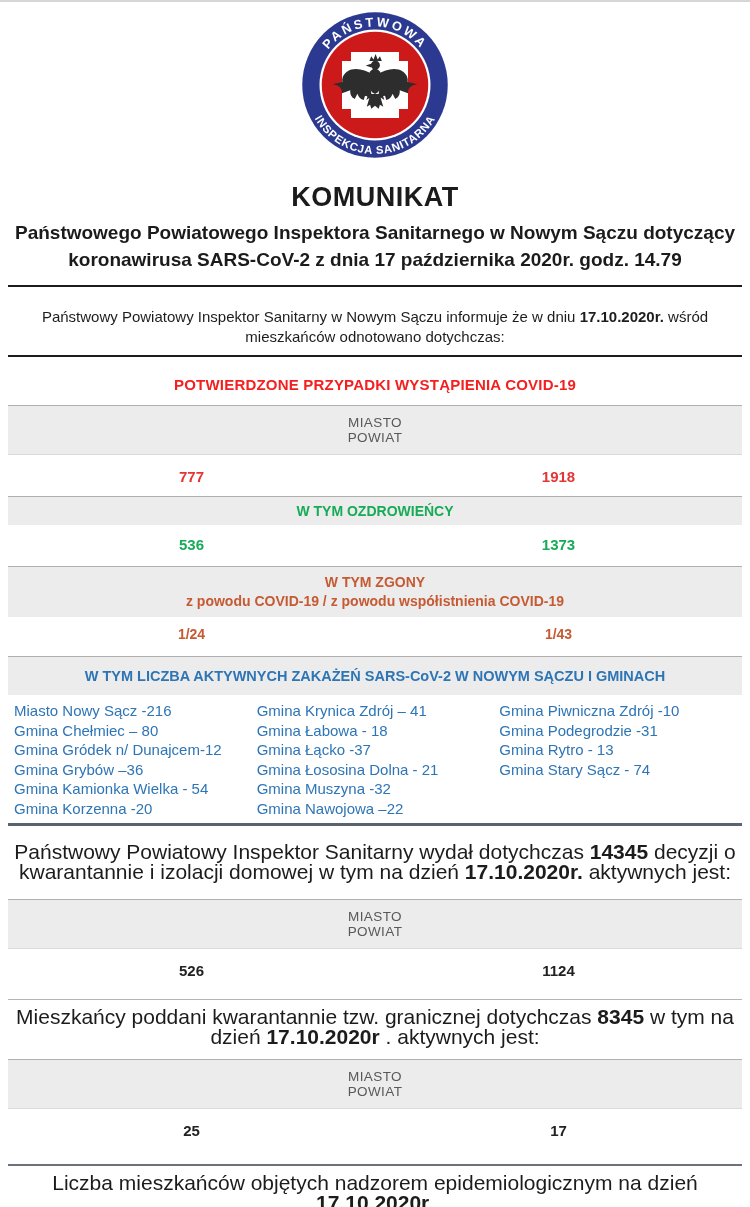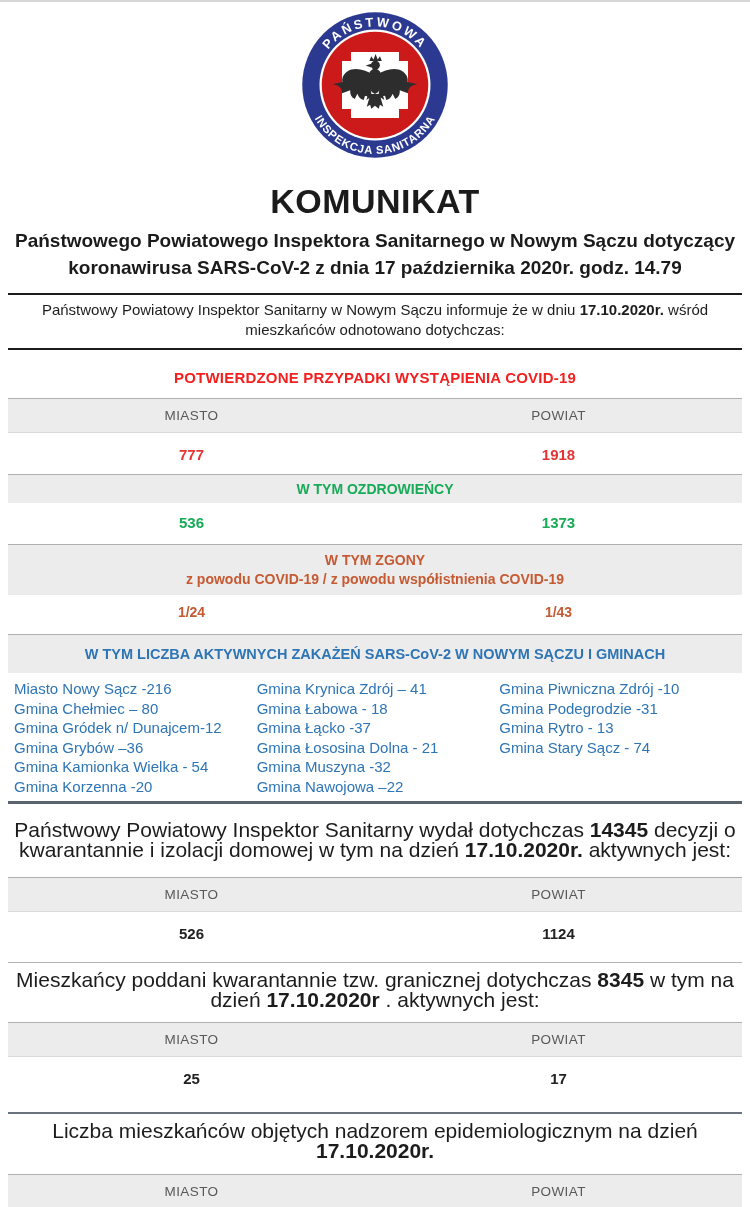--- a/index.html
+++ b/index.html
@@ -6,39 +6,39 @@
   body{
     width:750px;height:1207px;overflow:hidden;
     font-family:"Liberation Sans", sans-serif;
     color:#1d1d1d;
     -webkit-font-smoothing:antialiased;
   }
   .top-strip{height:2px;background:#d6d6d6;}
   .logo-wrap{text-align:center;margin-top:8px;}
   .logo-wrap svg{display:inline-block;}
   .title{
-    text-align:center;font-size:34px;font-weight:600;letter-spacing:.5px;
+    text-align:center;font-size:27px;font-weight:600;letter-spacing:.5px;
     margin-top:18px;color:#1b1b1b;
   }
   .subtitle{
     text-align:center;font-size:19px;font-weight:600;color:#1b1b1b;
     line-height:27px;margin-top:6px;
   }
   .u{}
   .intro{
     margin:12px 8px 0;border-top:2px solid #1c1c1c;border-bottom:2px solid #1c1c1c;
-    text-align:center;font-size:15px;line-height:20px;padding:5px 30px 8px;
+    text-align:center;font-size:15px;line-height:20px;padding:20px 30px 8px;
   }
   .red-heading{
     text-align:center;font-size:15px;font-weight:bold;color:#f42020;
     margin-top:19px;letter-spacing:.2px;
   }
   .ghead{
     margin:0 8px;background:#ececec;border-top:1px solid #b0b0b0;border-bottom:1px solid #dadada;
-    display:flex;padding:9px 0;color:#595959;font-size:13.5px;letter-spacing:.4px;
+    display:flex;padding:9px 0;color:#595959;font-size:13.5px;letter-spacing:.4px;flex-direction:column;
   }
   .vals{margin:4px 8px;display:flex;padding:9px 0 7px;font-size:15px;font-weight:bold;}
   .cell{flex:1;text-align:center;}
   .m12{margin-top:12px;}
   .bar{
     margin:0 8px;background:#ececec;border-top:1px solid #b0b0b0;
     text-align:center;
   }
   .bar-green{color:#17ab57;font-weight:bold;font-size:14px;padding:6px 0;}
   .vals-green{color:#17ab57;padding:7px 0 6px;}

